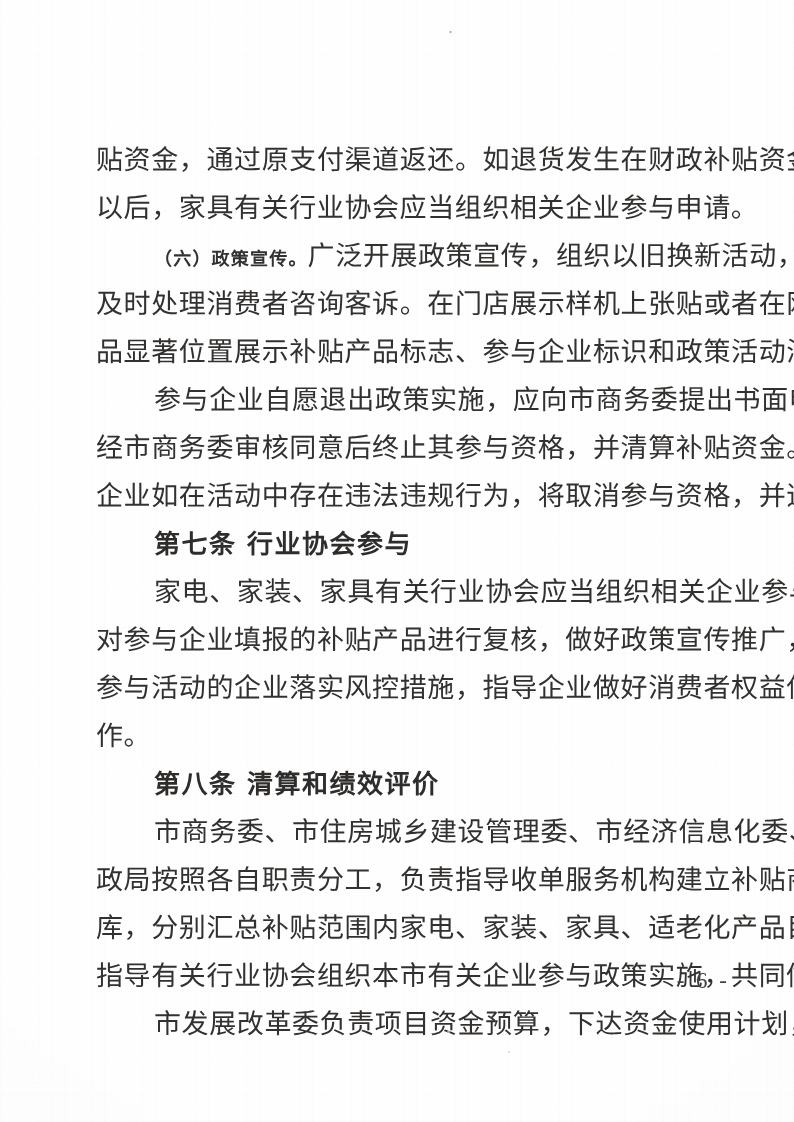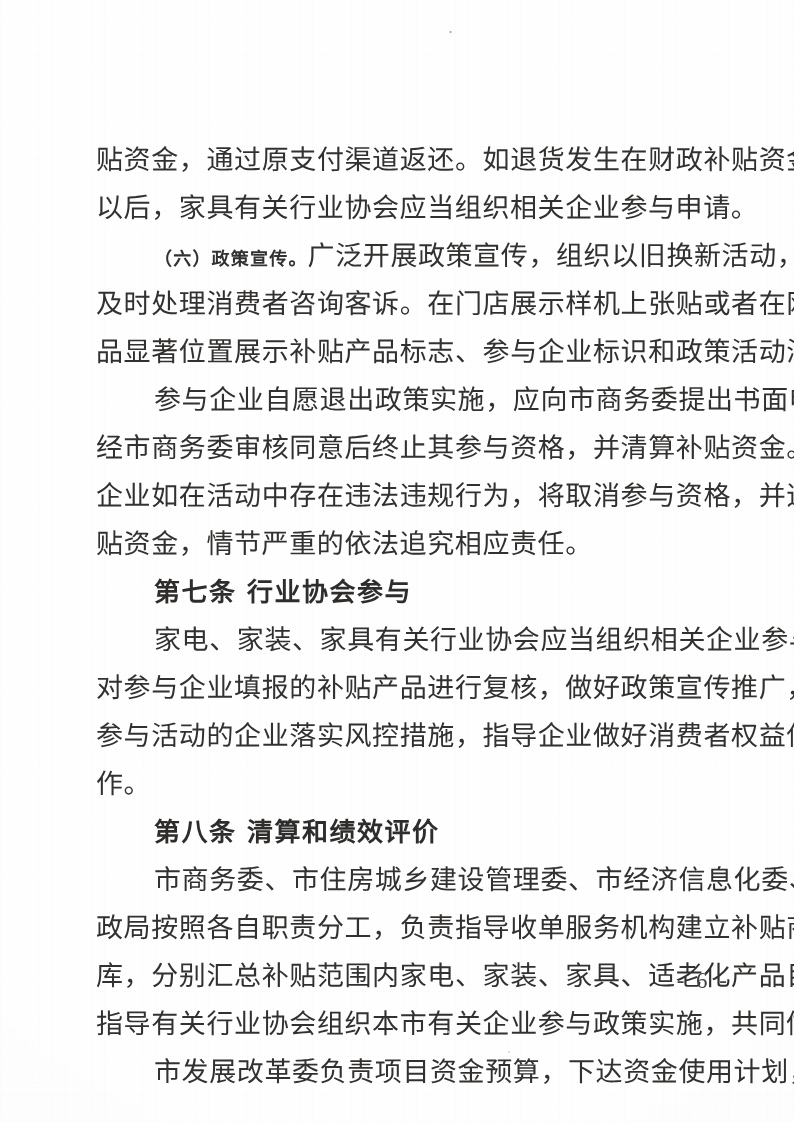--- a/index.html
+++ b/index.html
@@ -239,21 +239,20 @@
         <span>取</span>
         <span>消</span>
         <span>参</span>
         <span>与</span>
         <span>资</span>
         <span>格</span>
         <span>，</span>
         <span>并</span>
         <span>追</span>
       </div>
-      <div class="line"><span>贴资金，情节严重的依法追究相应责任。</span></div>
       <div class="line indent"><span class="heading">第七条  行业协会参与</span></div>
       <div class="line indent"><span>家电、家装、家具有关行业协会应当组织相关企业参与申请，</span></div>
       <div class="line justify">
         <span>对</span>
         <span>参</span>
         <span>与</span>
         <span>企</span>
         <span>业</span>
         <span>填</span>
         <span>报</span>

